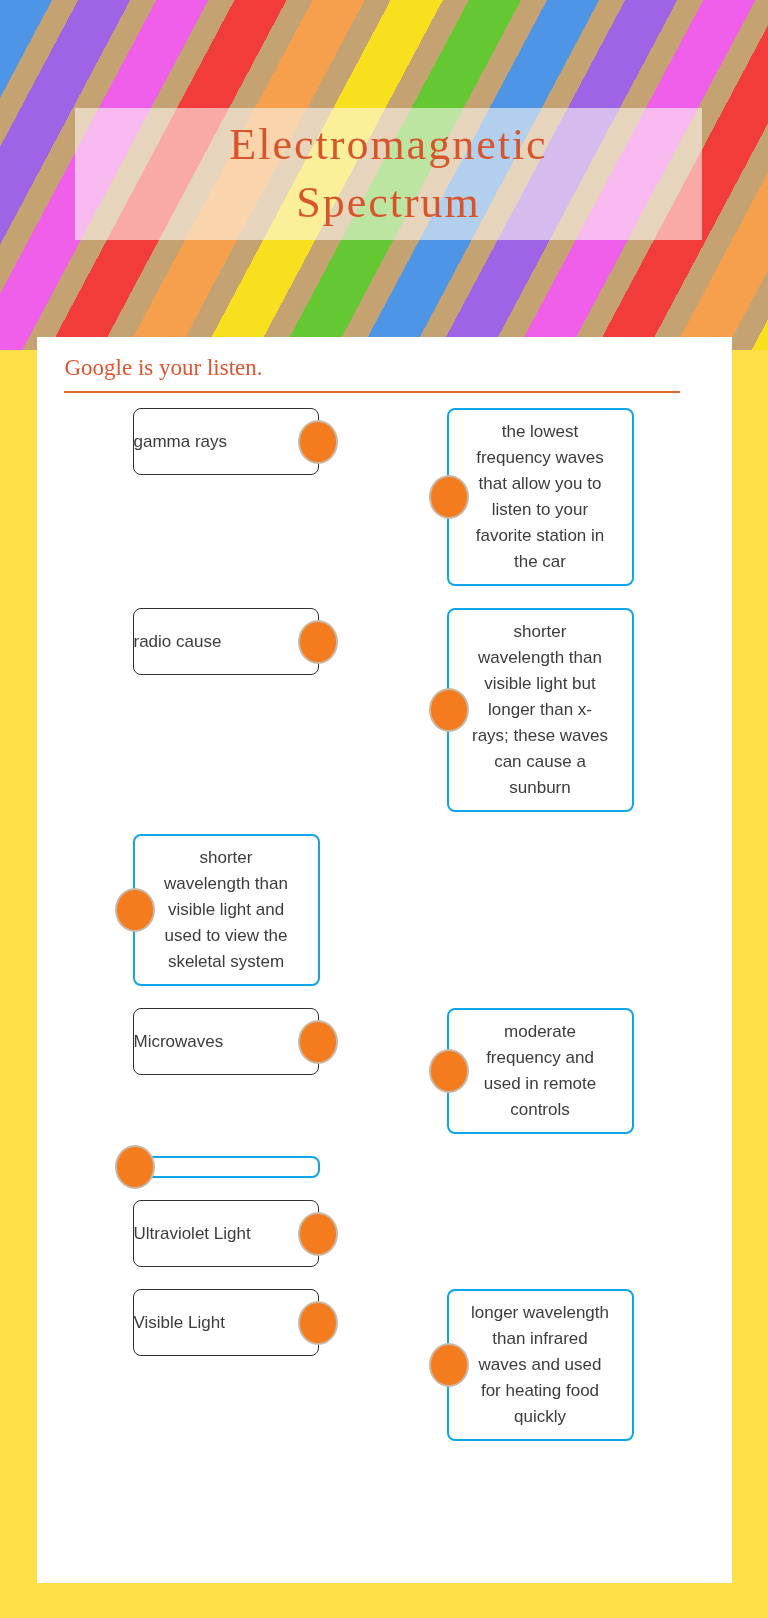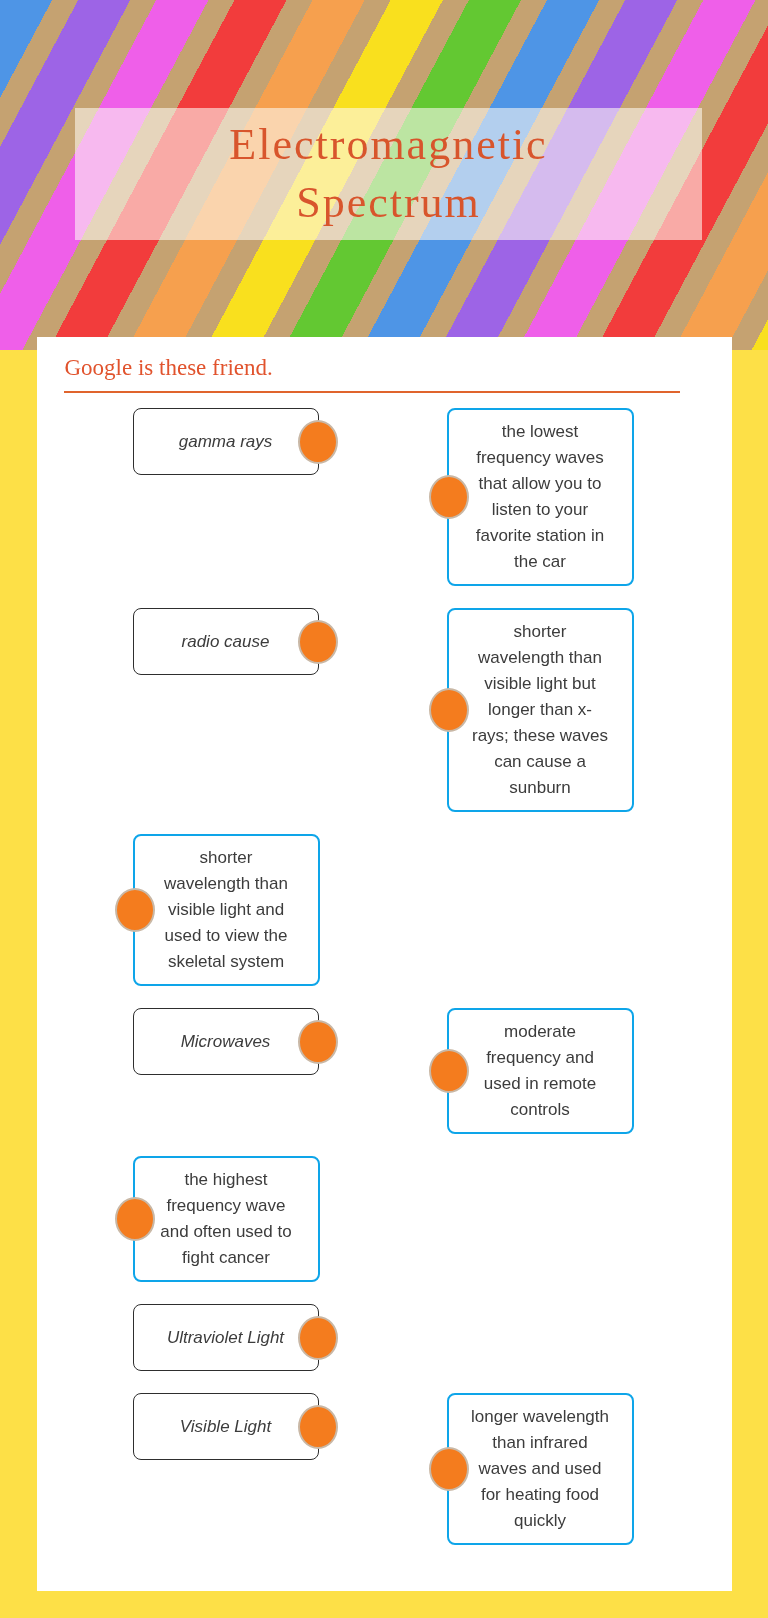--- a/index.html
+++ b/index.html
@@ -75,25 +75,24 @@
   .row:last-child { margin-bottom: 0; }
   .term-box {
     position: relative;
     width: 186px;
     height: 67px;
     border: 1px solid #2e2e2e;
     border-radius: 8px;
     background: #ffffff;
     display: flex;
     align-items: center;
-    justify-content: center;
+    justify-content: flex-start;
     font-size: 17px;
     color: #3c3c3c;
     text-align: center;
-    font-style: italic;
   }
   .def-box {
     position: relative;
     width: 187px;
     border: 2px solid #0ea5e9;
     border-radius: 8px;
     background: #ffffff;
     padding: 9px 10px;
     font-size: 17px;
     line-height: 26px;
@@ -120,21 +119,21 @@
 <div class="page">
 
   <div class="header" id="header" style="background-color: rgb(197, 162, 113); background-image: repeating-linear-gradient(118deg, rgb(78, 149, 230) 0px, rgb(78, 149, 230) 46px, transparent 46px, transparent 69px, rgb(157, 100, 230) 69px, rgb(157, 100, 230) 115px, transparent 115px, transparent 138px, rgb(239, 95, 233) 138px, rgb(239, 95, 233) 184px, transparent 184px, transparent 207px, rgb(242, 60, 60) 207px, rgb(242, 60, 60) 253px, transparent 253px, transparent 276px, rgb(246, 160, 78) 276px, rgb(246, 160, 78) 322px, transparent 322px, transparent 345px, rgb(249, 224, 30) 345px, rgb(249, 224, 30) 391px, transparent 391px, transparent 414px, rgb(99, 200, 50) 414px, rgb(99, 200, 50) 460px, transparent 460px, transparent 483px);">
     <div class="title-banner">
       <div class="title-line">Electromagnetic</div>
       <div class="title-line">Spectrum</div>
     </div>
   </div>
 
   <div class="card">
-    <div class="instruction">Google is these friend.</div>
+    <div class="instruction">Google is your listen.</div>
     <hr class="divider">
     <div class="rows" id="rows">
         <div class="row">
           <div class="term-box">
             <span>gamma rays</span>
             <span class="dot dot-right" style="background: rgb(244, 124, 30); border-color: rgb(201, 184, 166);"></span>
           </div>
           <div class="def-box"><span class="dot dot-left" style="background: rgb(244, 124, 30); border-color: rgb(201, 184, 166);"></span><span>the lowest
 frequency waves
 that allow you to
@@ -166,24 +165,21 @@
           <div class="term-box">
             <span>Microwaves</span>
             <span class="dot dot-right" style="background: rgb(244, 124, 30); border-color: rgb(201, 184, 166);"></span>
           </div>
           <div class="def-box"><span class="dot dot-left" style="background: rgb(244, 124, 30); border-color: rgb(201, 184, 166);"></span><span>moderate
 frequency and
 used in remote
 controls</span></div>
         </div>
         <div class="row">
-          <div class="def-box"><span class="dot dot-left" style="background: rgb(244, 124, 30); border-color: rgb(201, 184, 166);"></span><span>the highest
-frequency wave
-and often used to
-fight cancer</span></div>
+          <div class="def-box"><span class="dot dot-left" style="background: rgb(244, 124, 30); border-color: rgb(201, 184, 166);"></span></div>
         </div>
         <div class="row">
           <div class="term-box">
             <span>Ultraviolet Light</span>
             <span class="dot dot-right" style="background: rgb(244, 124, 30); border-color: rgb(201, 184, 166);"></span>
           </div>
         </div>
         <div class="row">
           <div class="term-box">
             <span>Visible Light</span>

